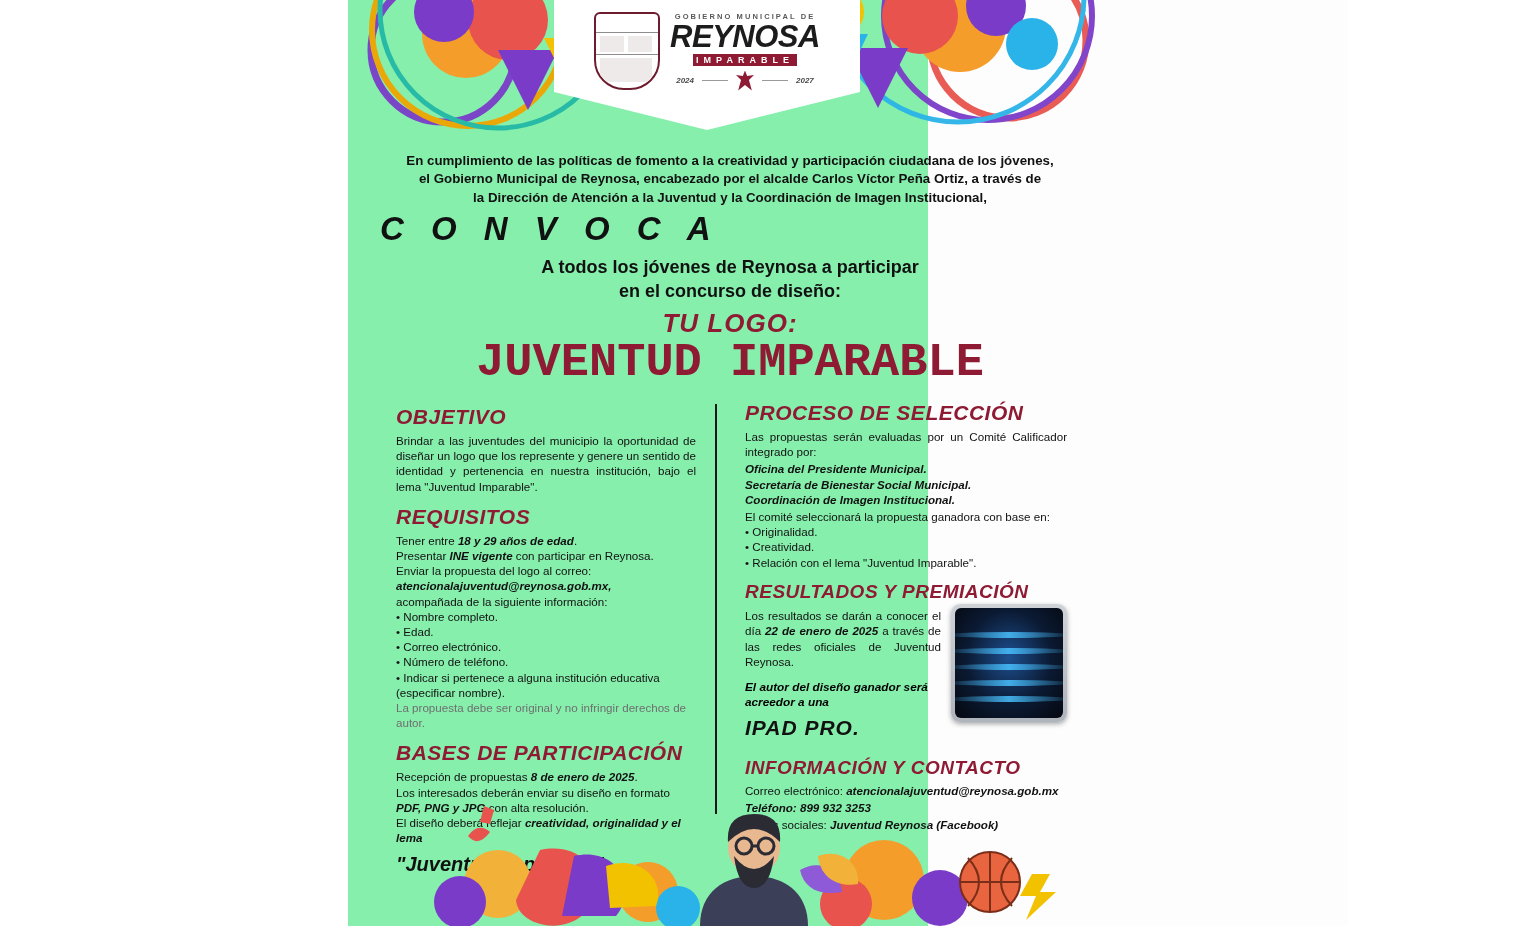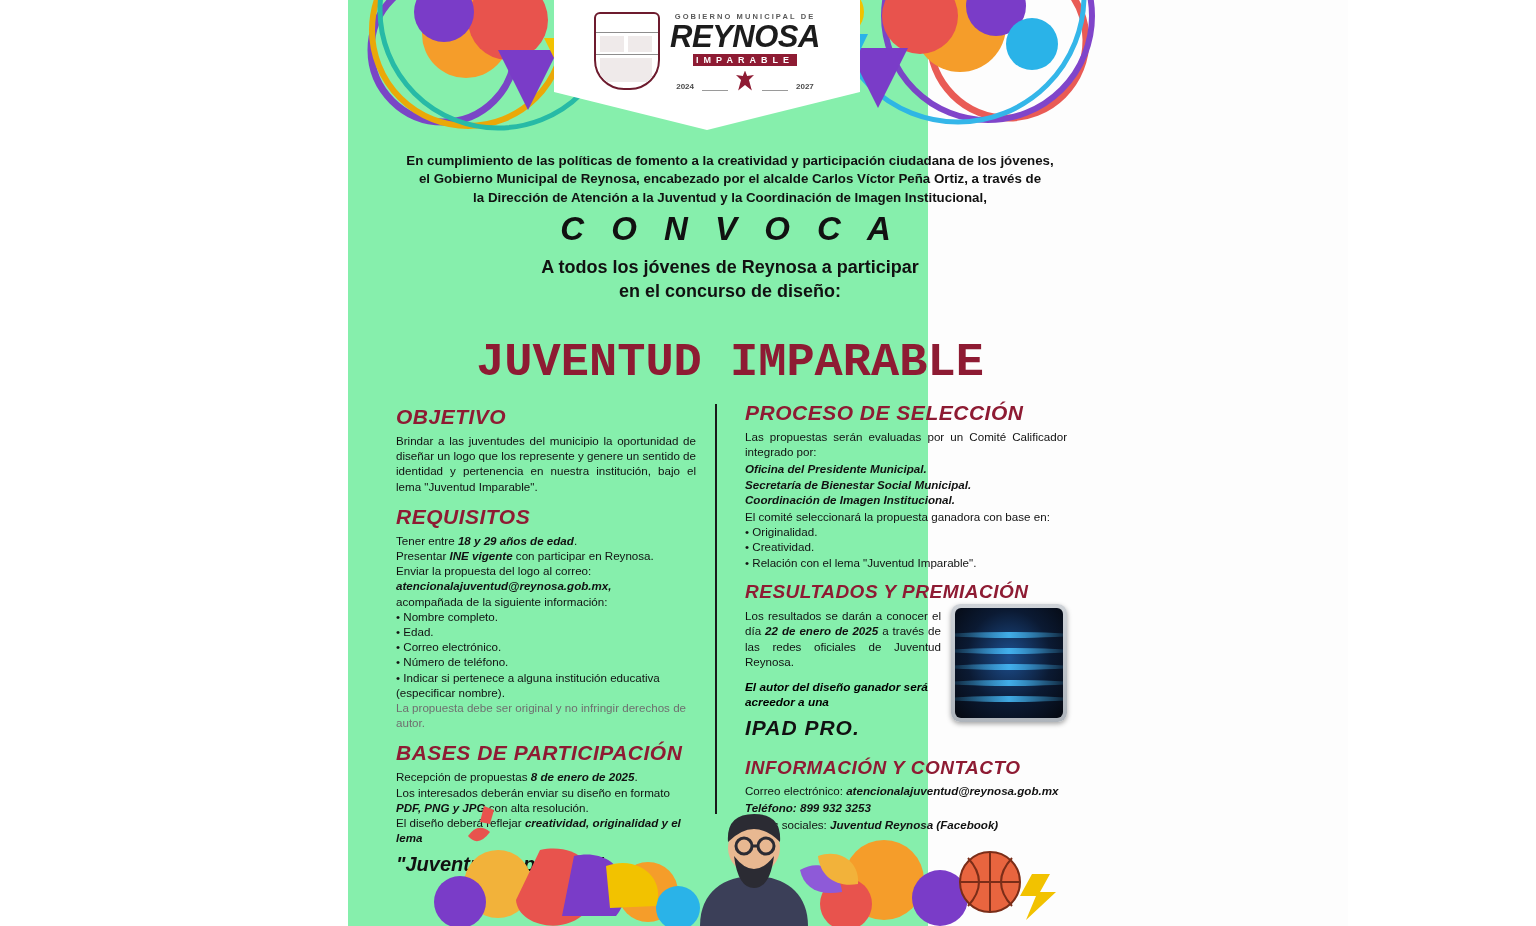--- a/index.html
+++ b/index.html
@@ -48,33 +48,33 @@
   .brandtext{display:flex;flex-direction:column;align-items:center;}
   .gob-line{font-size:7.5px;letter-spacing:2.1px;color:#5a5a5a;font-weight:700;}
   .reynosa{
     font-family:"Liberation Sans", sans-serif;
     font-size:31px;font-weight:800;font-style:italic;letter-spacing:-0.5px;color:#1c1c1c;line-height:1;
   }
   .imparable{
     font-size:9px;letter-spacing:5px;color:#ffffff;background:#8e1b33;
     padding:1px 3px;margin-top:2px;font-weight:700;
   }
-  .years{display:flex;align-items:flex-end;gap:8px;margin-top:5px;font-size:8px;color:#4a4a4a;font-weight:700;}
+  .years{display:flex;align-items:center;gap:8px;margin-top:5px;font-size:8px;color:#4a4a4a;font-weight:700;font-style:italic;}
   .years .dash{width:26px;height:1px;background:#9a9a9a;display:inline-block;}
   .eagle{width:18px;height:20px;background:#8e1b33;clip-path:polygon(50% 0,62% 28%,100% 22%,72% 48%,88% 100%,50% 72%,12% 100%,28% 48%,0 22%,38% 28%);}
 
   
   .intro{
     position:absolute;left:380px;top:152px;width:700px;
     text-align:center;color:#111;
     font-size:13.3px;line-height:1.38;font-weight:600;
   }
   .intro b{font-weight:800;}
   .convoca{
-    position:absolute;left:380px;top:210px;width:700px;text-align:center;
+    position:absolute;left:380px;top:210px;width:700px;text-align:left;
     font-size:33px;font-weight:800;font-style:italic;letter-spacing:9px;color:#111;
   }
   .sub1{
     position:absolute;left:380px;top:255px;width:700px;text-align:center;
     font-size:18px;font-weight:800;color:#111;line-height:1.35;
   }
   .tulogo{
     position:absolute;left:380px;top:308px;width:700px;text-align:center;
     font-size:26px;font-weight:700;font-style:italic;color:#8e1b33;letter-spacing:1px;
   }
@@ -206,20 +206,21 @@
     <div>la Dirección de Atención a la Juventud y la Coordinación de Imagen Institucional,</div>
   </div>
 
   <div class="convoca">C O N V O C A</div>
 
   <div class="sub1">
     <div>A todos los jóvenes de Reynosa a participar</div>
     <div>en el concurso de diseño:</div>
   </div>
 
+  <div class="tulogo">TU LOGO:</div>
   <div class="bigtitle">JUVENTUD IMPARABLE</div>
 
   <div class="divider"></div>
 
   <div class="col-left">
 
     <h2 class="sec">OBJETIVO</h2>
     <p class="body">Brindar a las juventudes del municipio la oportunidad de diseñar un logo que los represente y genere un sentido de identidad y pertenencia en nuestra institución, bajo el lema "Juventud Imparable".</p>
 
     <h2 class="sec">REQUISITOS</h2>

